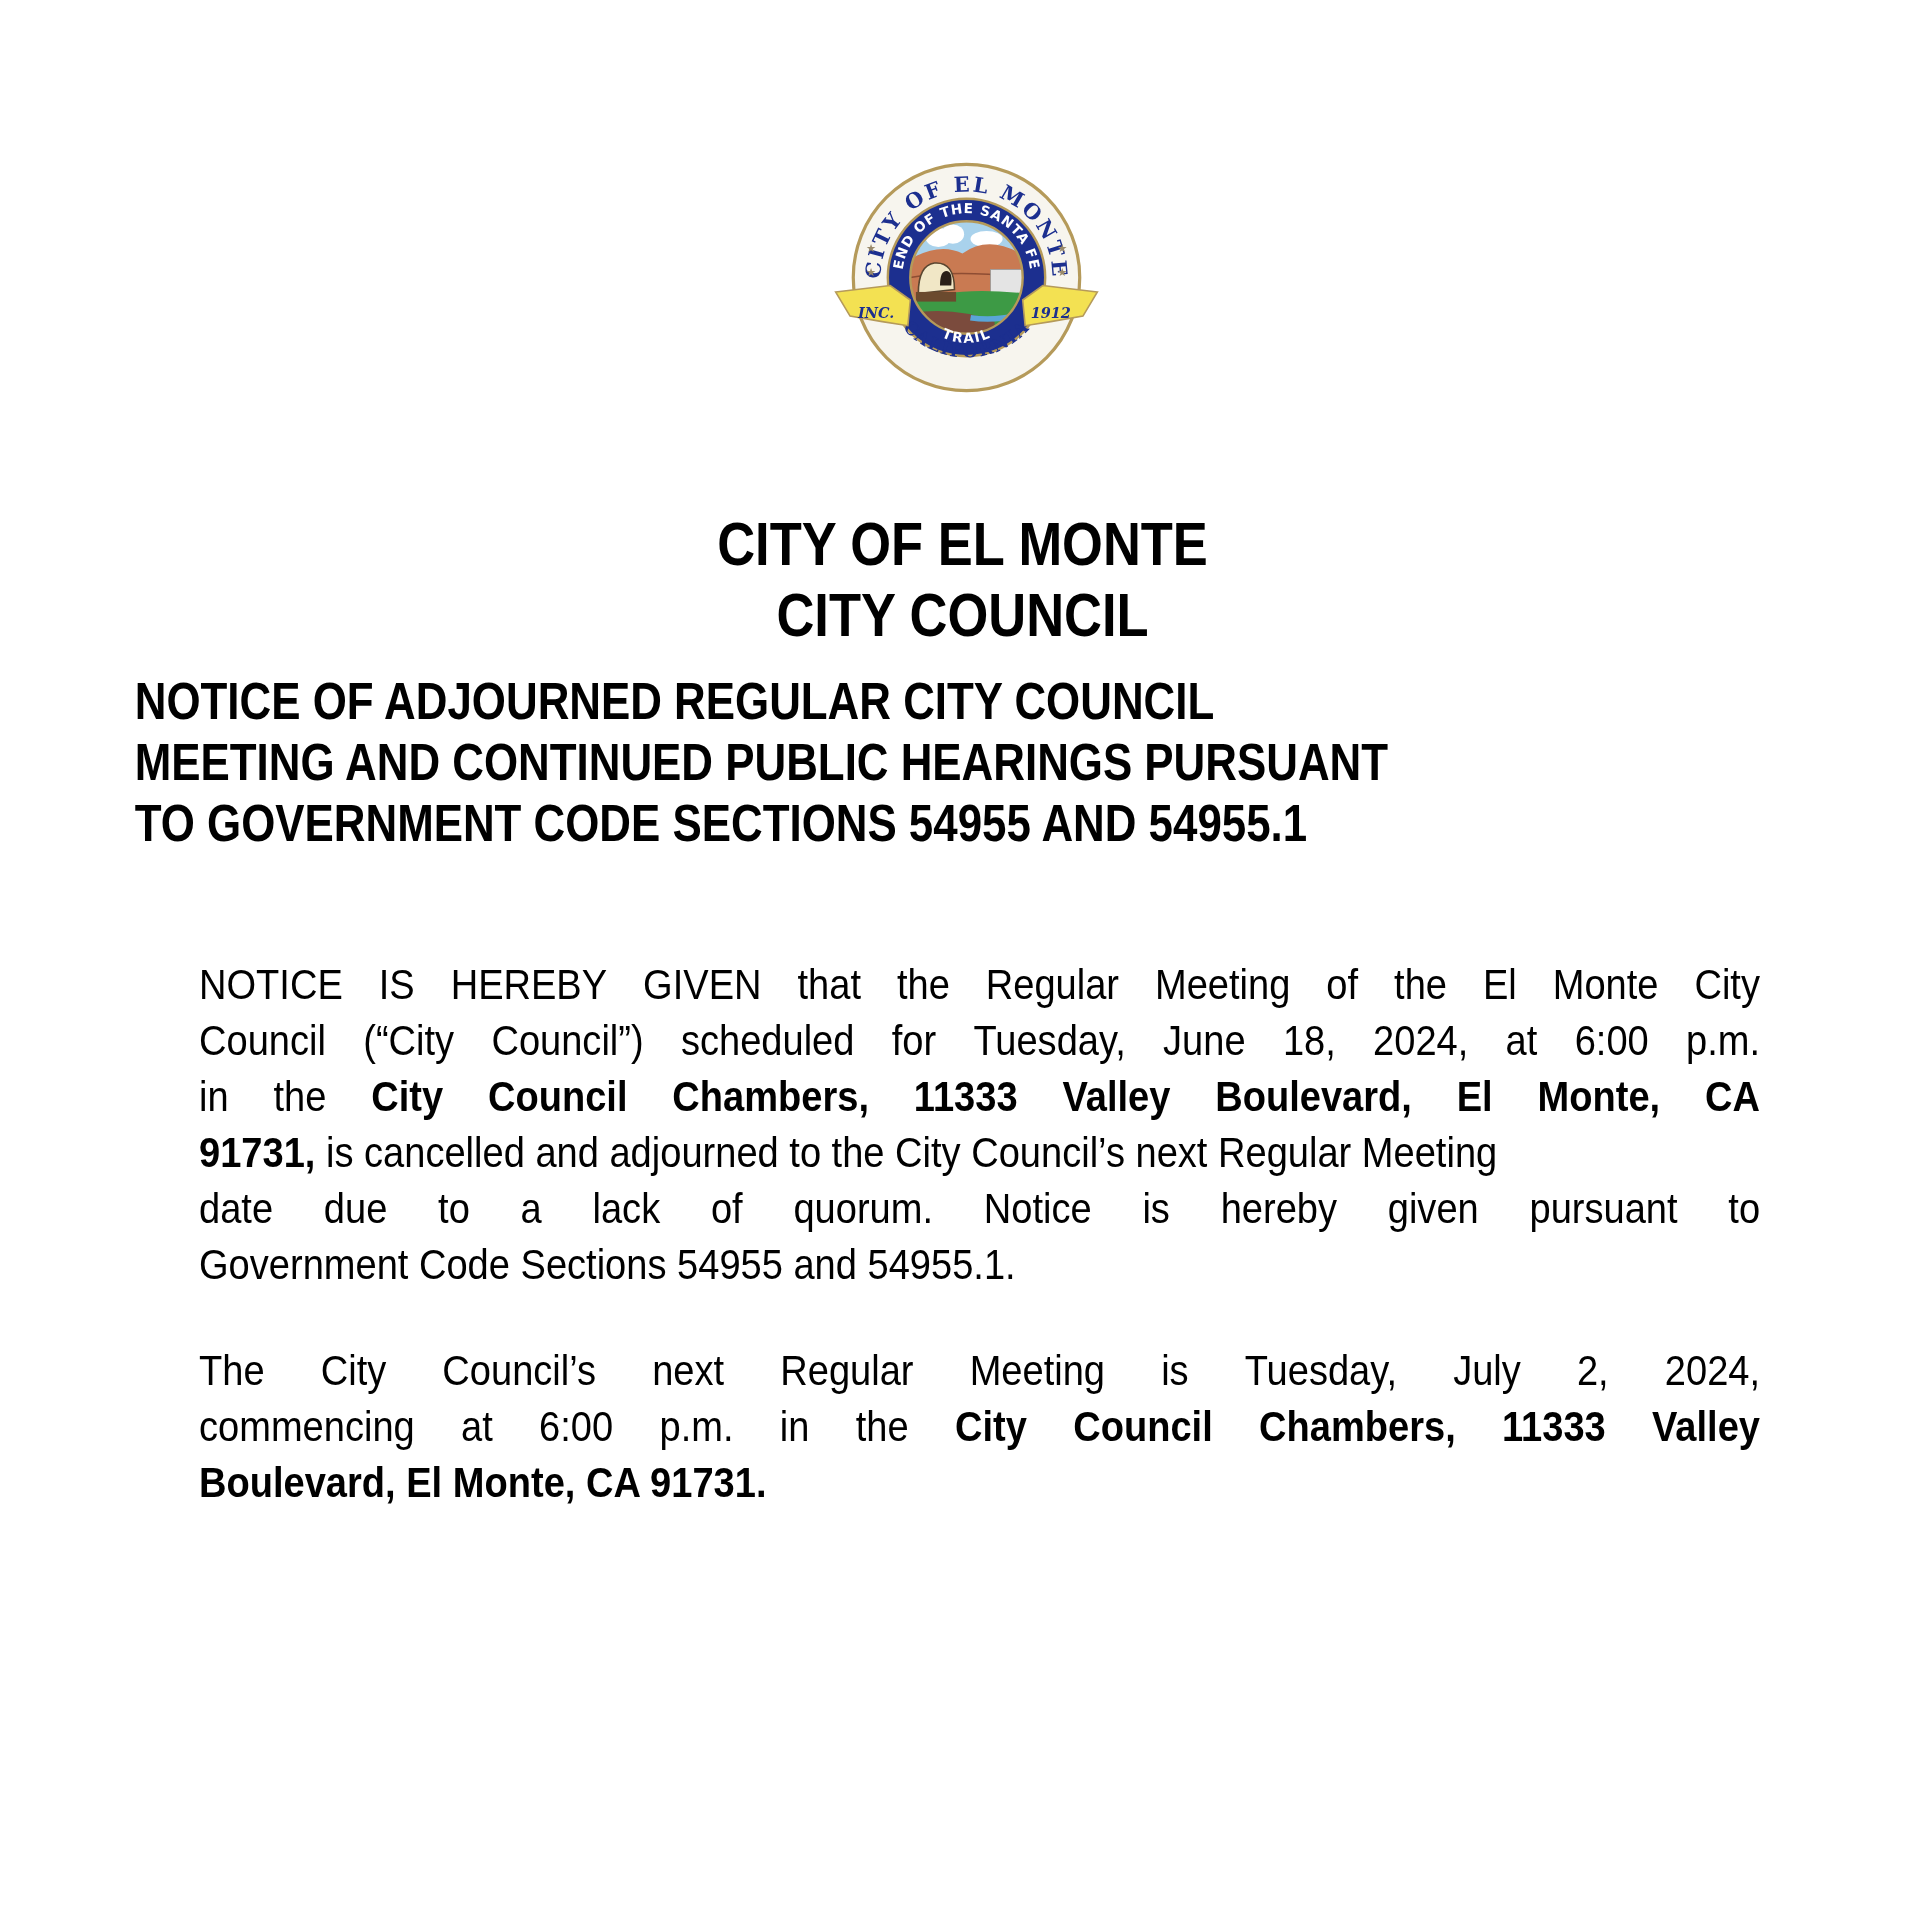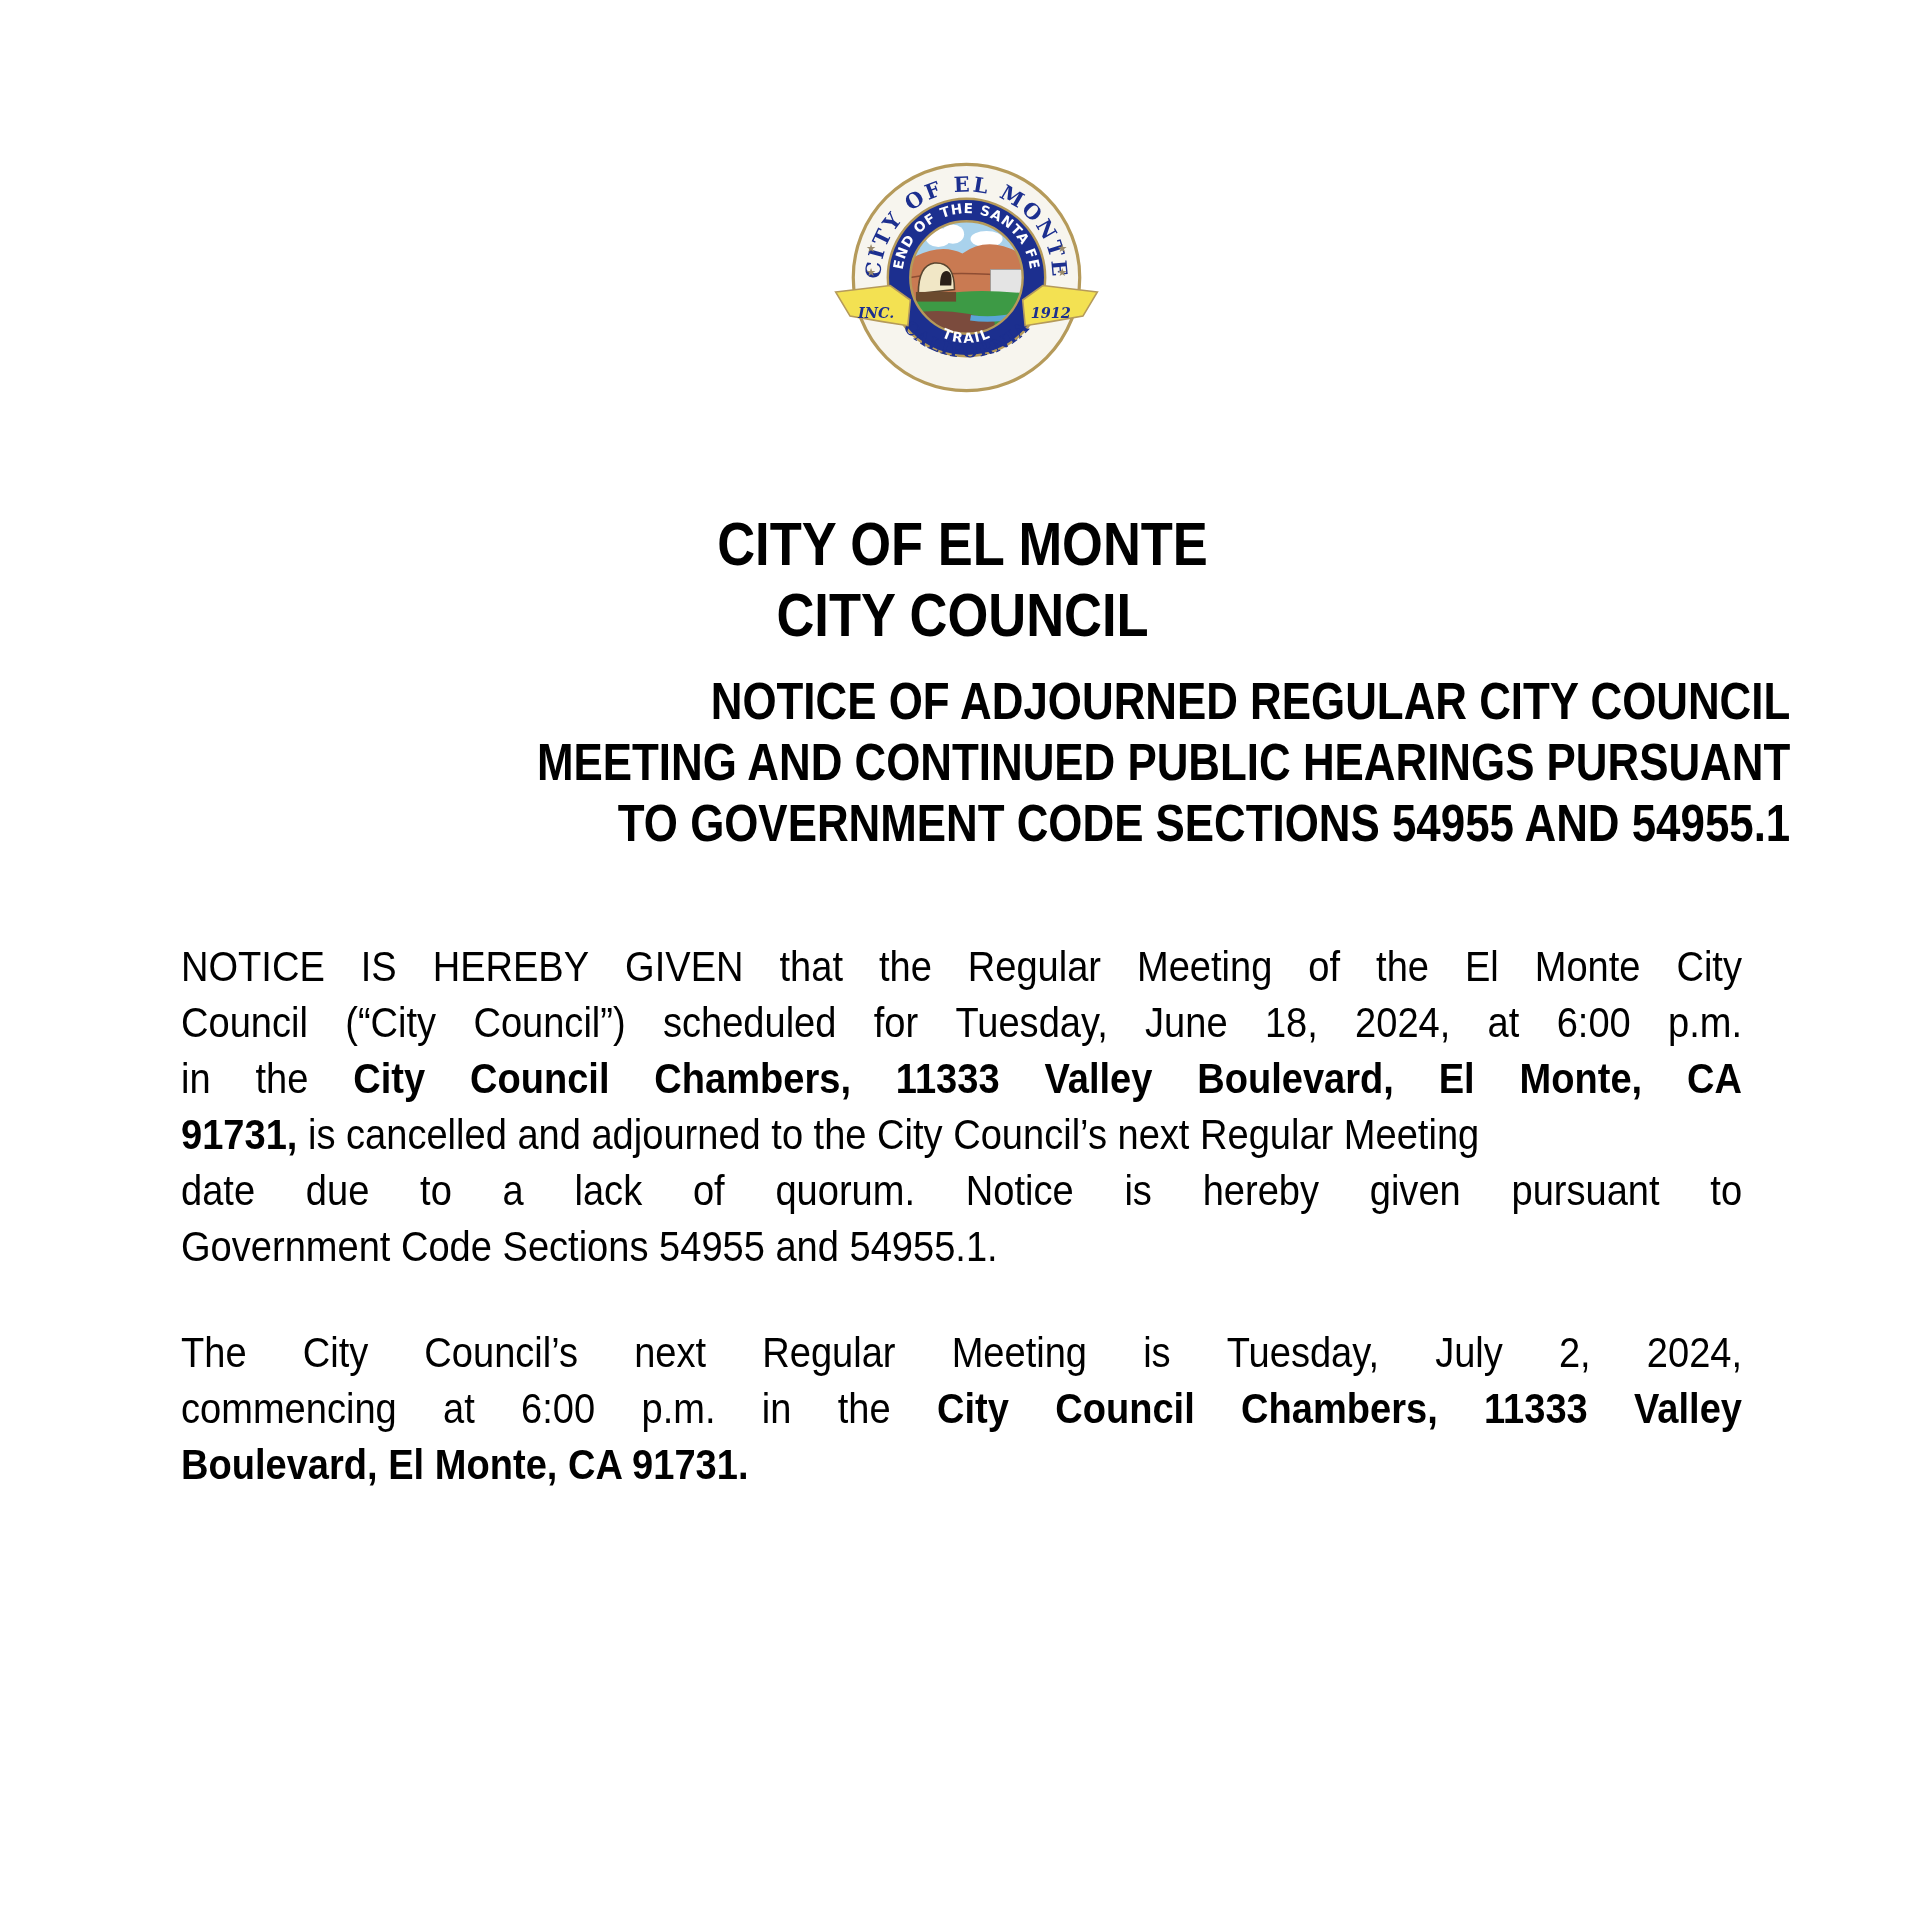--- a/index.html
+++ b/index.html
@@ -50,40 +50,40 @@
       transform: scaleX(0.86);
       transform-origin: center;
       white-space: nowrap;
     }
 
     .subtitle-block {
       position: absolute;
       left: 0;
       width: 1925px;
       top: 671px;
-      text-align: right;
+      text-align: left;
     }
     .subtitle-line {
       display: block;
       font-weight: bold;
       font-size: 51px;
       line-height: 61px;
       transform: scaleX(0.86);
       transform-origin: center;
       white-space: nowrap;
     }
 
     
     .body-block {
       position: absolute;
       left: 181px;
       width: 1561px;
     }
     .para {
-      margin: 0;
+      margin: 18px;
       font-size: 43px;
       line-height: 56px;
       text-align: justify;
       text-align-last: left;
     }
     .para .ln {
       display: block;
       white-space: nowrap;
       transform: scaleX(0.885);
       transform-origin: left center;

